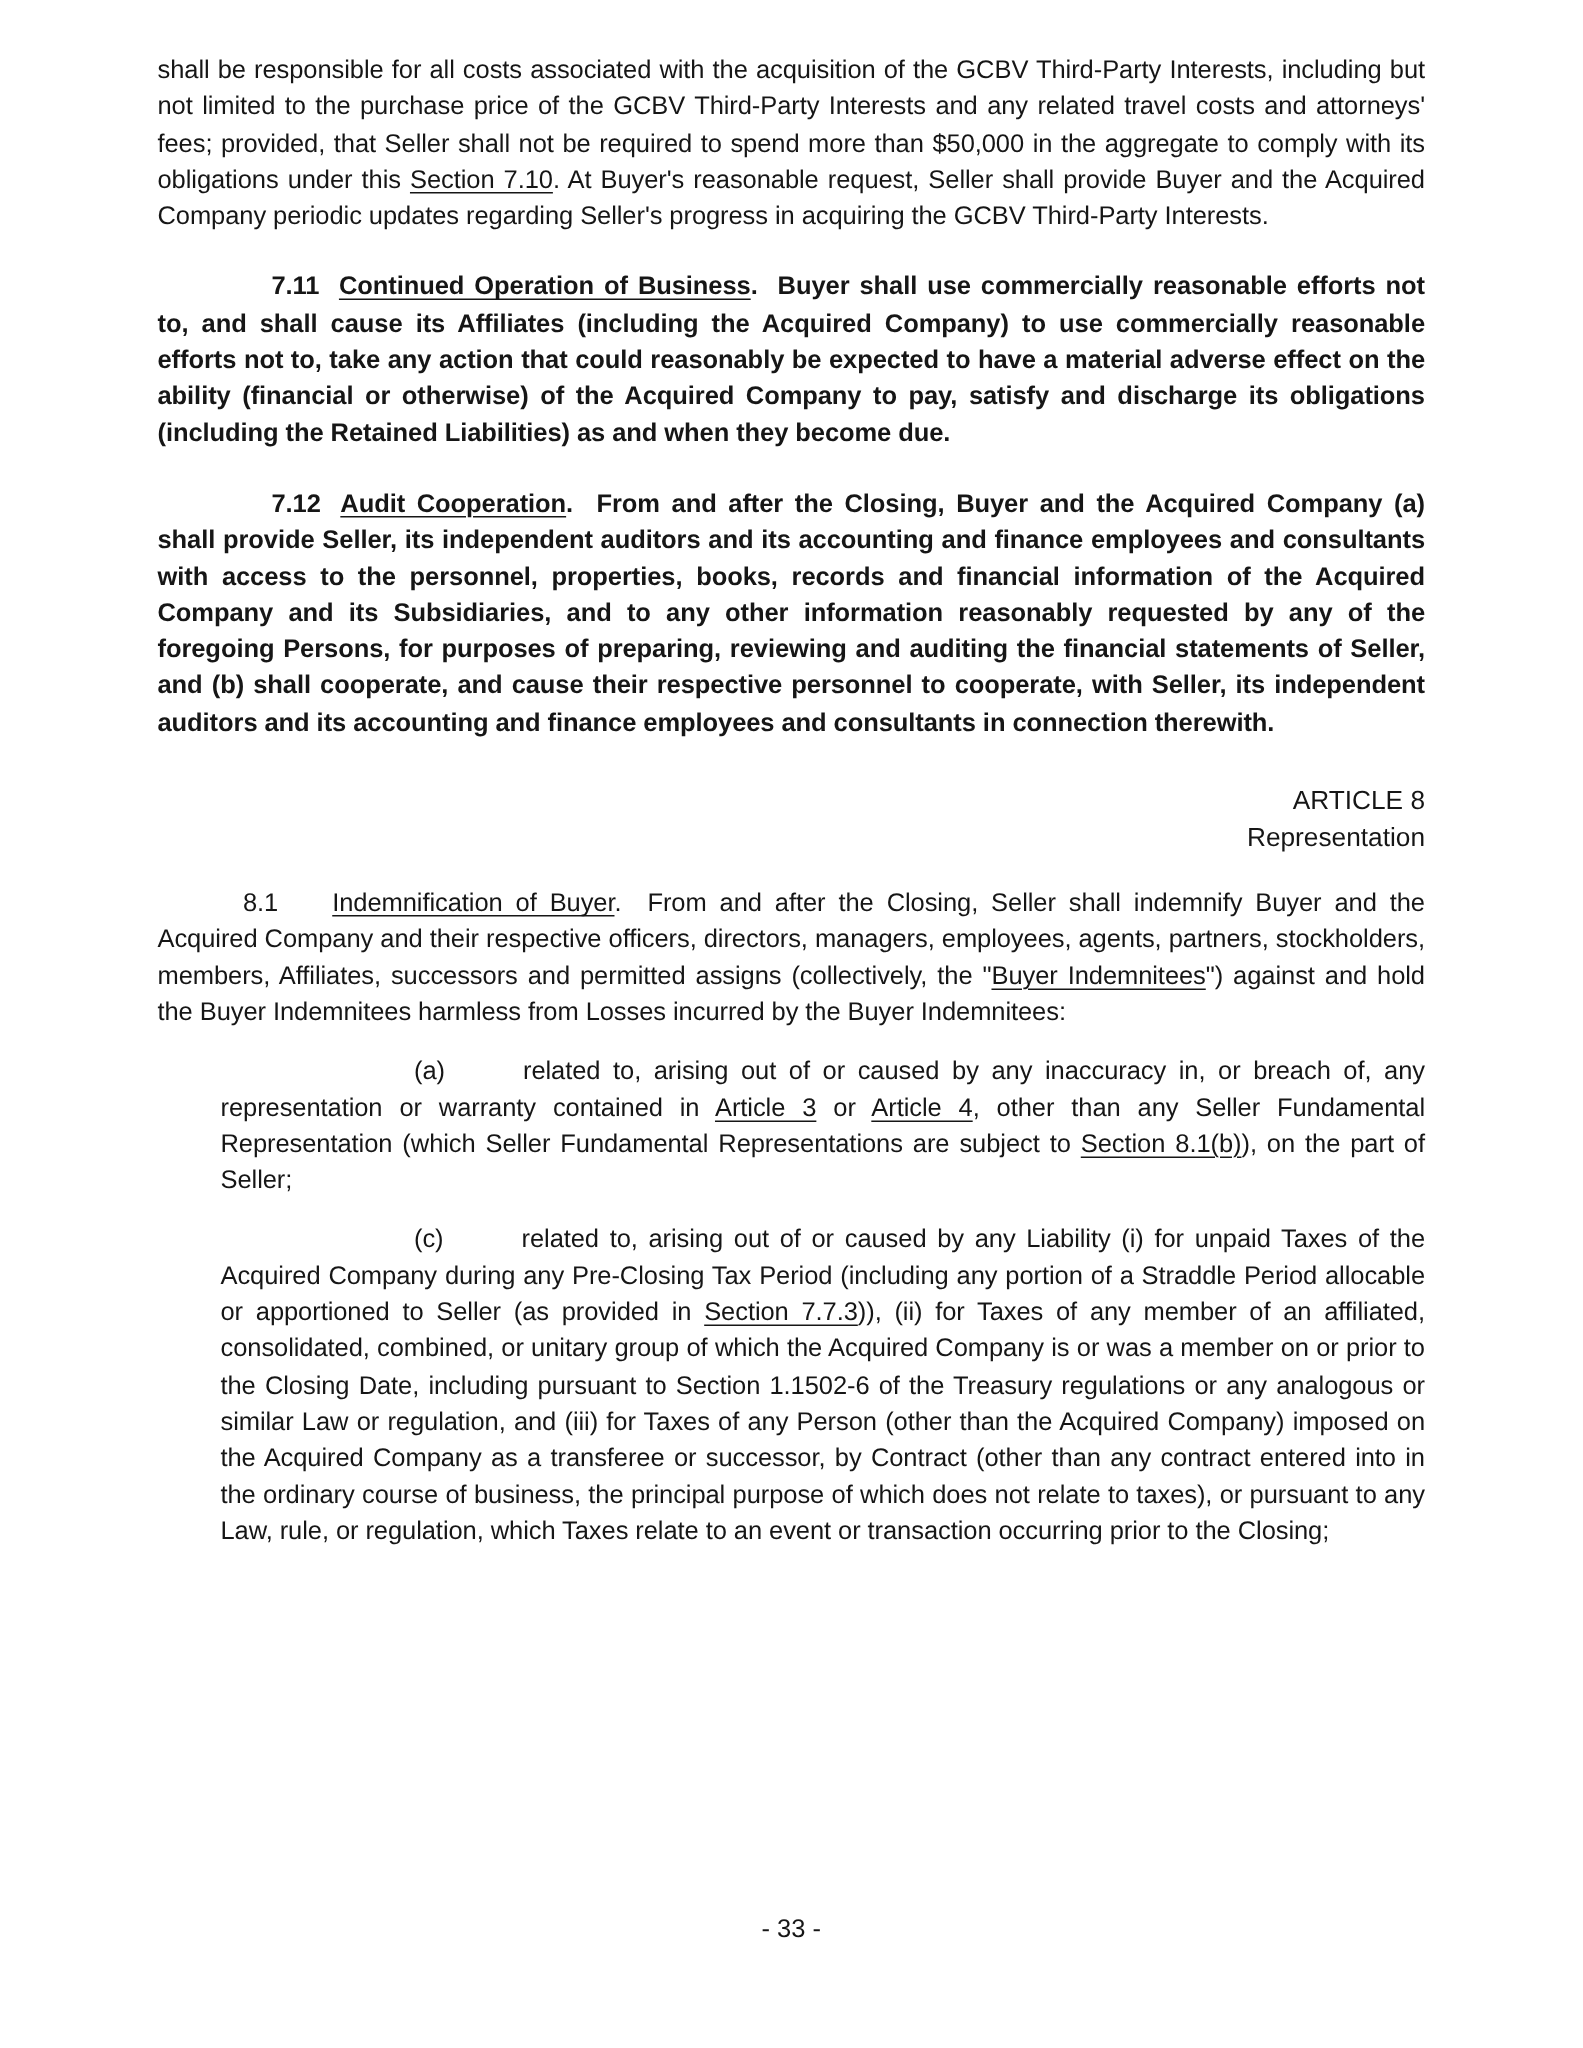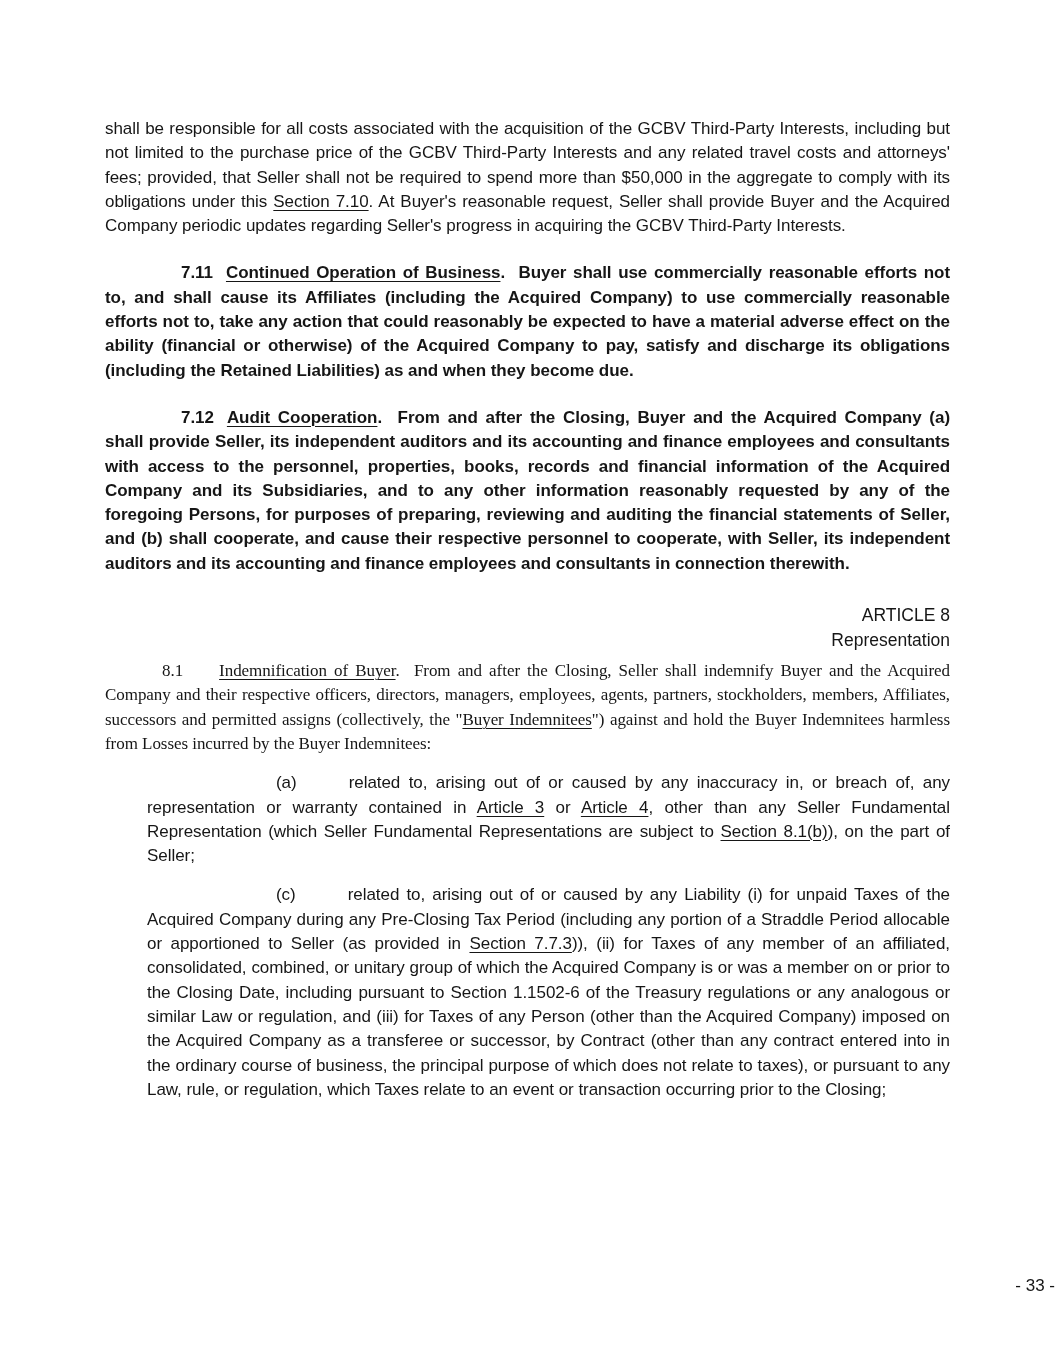--- a/index.html
+++ b/index.html
@@ -9,33 +9,33 @@
     background: #ffffff;
     position: relative;
     overflow: hidden;
     font-family: "Liberation Sans", "DejaVu Sans", sans-serif;
     color: #161616;
     -webkit-font-smoothing: antialiased;
   }
   .page {
     position: absolute;
     inset: 0;
-    padding: 117px 105px 0 105px;
+    padding: 35px 105px 0 105px;
     box-sizing: border-box;
   }
   .doc-body p {
     margin: 23px 0 0 0;
     font-size: 17px;
     line-height: 24.3px;
     letter-spacing: -0.05px;
     text-align: justify;
   }
   .doc-body p.body    { margin-top: 0; text-indent: 0; }
   .doc-body p.section { text-indent: 76px; font-weight: bold; }
-  .doc-body p.clause  { text-indent: 57px; margin-top: 6px; font-family: Liberation Serif, serif; }
+  .doc-body p.clause  { text-indent: 57px; margin-top: 19px; }
   .doc-body p.sub     { margin-left: 42px; text-indent: 129px; margin-top: 15px; }
   .tab { display: inline-block; height: 1px; }
   .section .tab { width: 13px; }
   .clause  .tab { width: 36px; }
   .sub     .tab { width: 52px; }
   .u {
     text-decoration: underline;
     text-underline-offset: 3px;
     text-decoration-thickness: 1.3px;
   }
@@ -44,21 +44,21 @@
     text-align: right;
     font-size: 17.5px;
     line-height: 25px;
     letter-spacing: 0;
   }
   .footer {
     position: absolute;
     top: 1276px;
     left: 0;
     width: 100%;
-    text-align: right;
+    text-align: center;
     font-size: 17px;
     color: #161616;
   }
 </style>
 </head>
 <body>
 
 <div class="page">
   <div class="doc-body">
       <p class="body"><span class="">shall be responsible for all costs associated with the acquisition of the GCBV Third-Party Interests, including but not limited to the purchase price of the GCBV Third-Party Interests and any related travel costs and attorneys' fees; provided, that Seller shall not be required to spend more than $50,000 in the aggregate to comply with its obligations under this </span><span class="u">Section 7.10</span><span class="">. At Buyer's reasonable request, Seller shall provide Buyer and the Acquired Company periodic updates regarding Seller's progress in acquiring the GCBV Third-Party Interests.</span></p>

